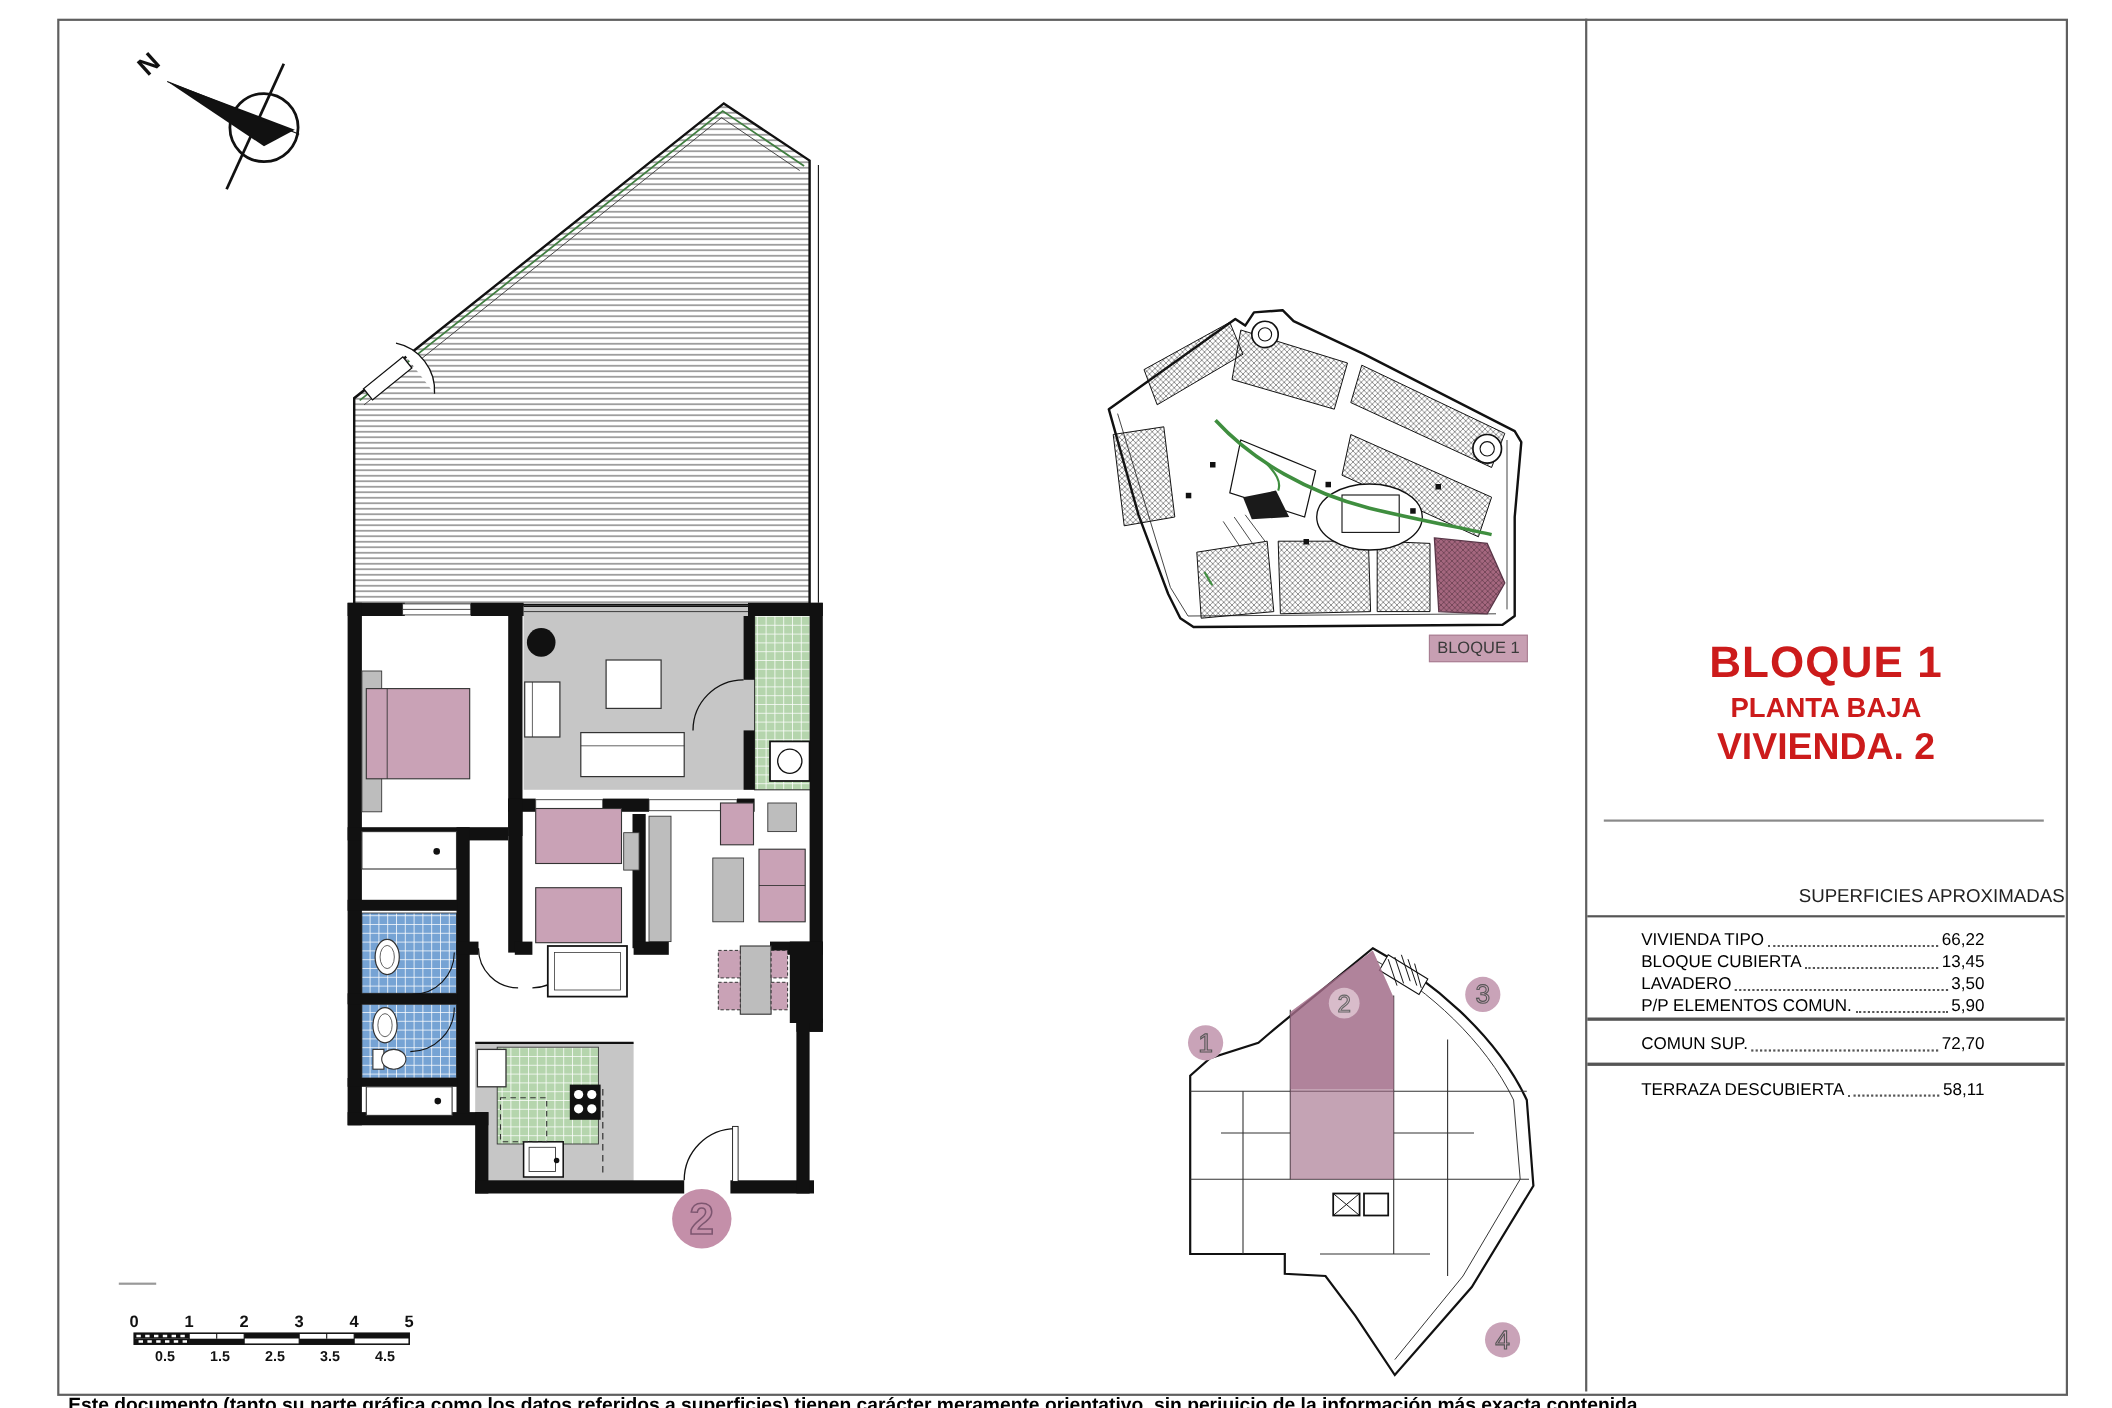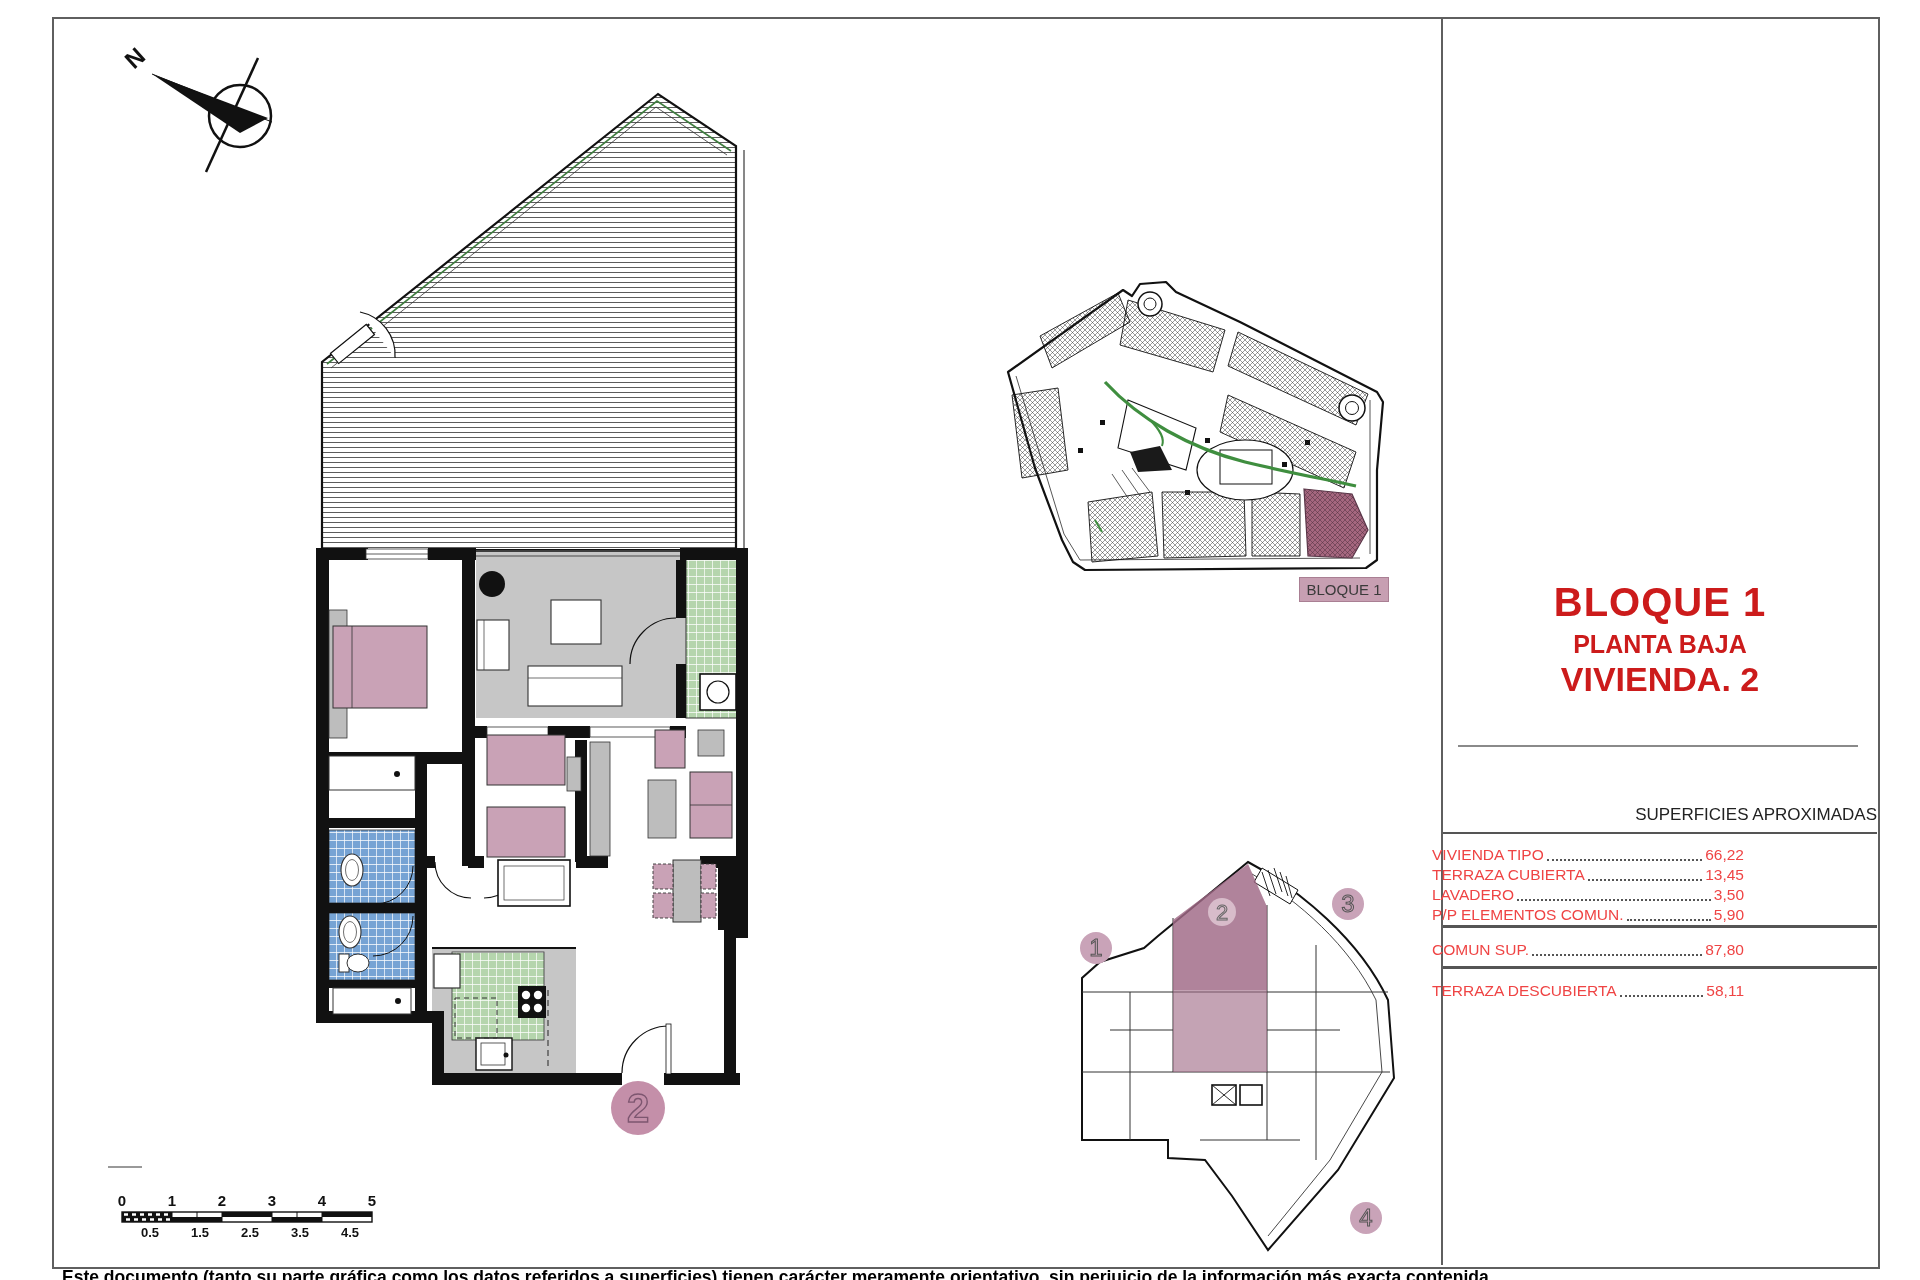--- a/index.html
+++ b/index.html
@@ -15,22 +15,22 @@
   .ttl{left:1443px;width:434px;text-align:center;color:#cc1b1b;font-weight:bold;}
   #t-main{top:580px;font-size:40px;letter-spacing:1px;}
   #t-sub1{top:630px;font-size:25px;}
   #t-sub2{top:660px;font-size:34px;}
   
   #tbl-header{left:1443px;width:434px;top:805px;text-align:right;font-size:17px;color:#222;}
   .trule{left:1443px;width:434px;background:#555;}
   #rule-a{top:832px;height:2px;}
   #rule-b{top:925px;height:3px;}
   #rule-c{top:966px;height:3px;}
-  .arow{position:absolute;left:1432px;width:312px;display:flex;align-items:flex-end;
-        font-size:15.5px;color:#ef4444;white-space:nowrap;}
+  .arow{position:absolute;left:1492px;width:312px;display:flex;align-items:flex-end;
+        font-size:15.5px;color:#000000;white-space:nowrap;}
   .dots{flex:1;border-bottom:2px dotted #555;margin:0 3px 3px 3px;min-width:20px;}
   
   #blq-label{left:1299px;top:577px;width:88px;height:23px;background:#c79fb2;
              border:1px solid #a97f93;display:flex;align-items:center;justify-content:center;
              font-size:15px;color:#3a3a3a;}
   
   #disclaimer{left:62px;top:1267px;width:1800px;font-size:17.5px;font-weight:bold;
               color:#000;white-space:nowrap;}
 </style>
 </head>
@@ -327,41 +327,41 @@
 
   <div class="abs" id="tbl-header">SUPERFICIES APROXIMADAS</div>
   <div class="abs trule" id="rule-a"></div>
 
   <div class="arow" style="top:846px">
     <span>VIVIENDA TIPO</span>
     <span class="dots"></span>
     <span>66,22</span>
   </div>
   <div class="arow" style="top:866px">
-    <span>TERRAZA CUBIERTA</span>
+    <span>BLOQUE CUBIERTA</span>
     <span class="dots"></span>
     <span>13,45</span>
   </div>
   <div class="arow" style="top:886px">
     <span>LAVADERO</span>
     <span class="dots"></span>
     <span>3,50</span>
   </div>
   <div class="arow" style="top:906px">
     <span>P/P ELEMENTOS COMUN.</span>
     <span class="dots"></span>
     <span>5,90</span>
   </div>
 
   <div class="abs trule" id="rule-b"></div>
 
   <div class="arow" style="top:941px">
     <span>COMUN SUP.</span>
     <span class="dots"></span>
-    <span>87,80</span>
+    <span>72,70</span>
   </div>
 
   <div class="abs trule" id="rule-c"></div>
 
   <div class="arow" style="top:982px">
     <span>TERRAZA DESCUBIERTA</span>
     <span class="dots"></span>
     <span>58,11</span>
   </div>
 

